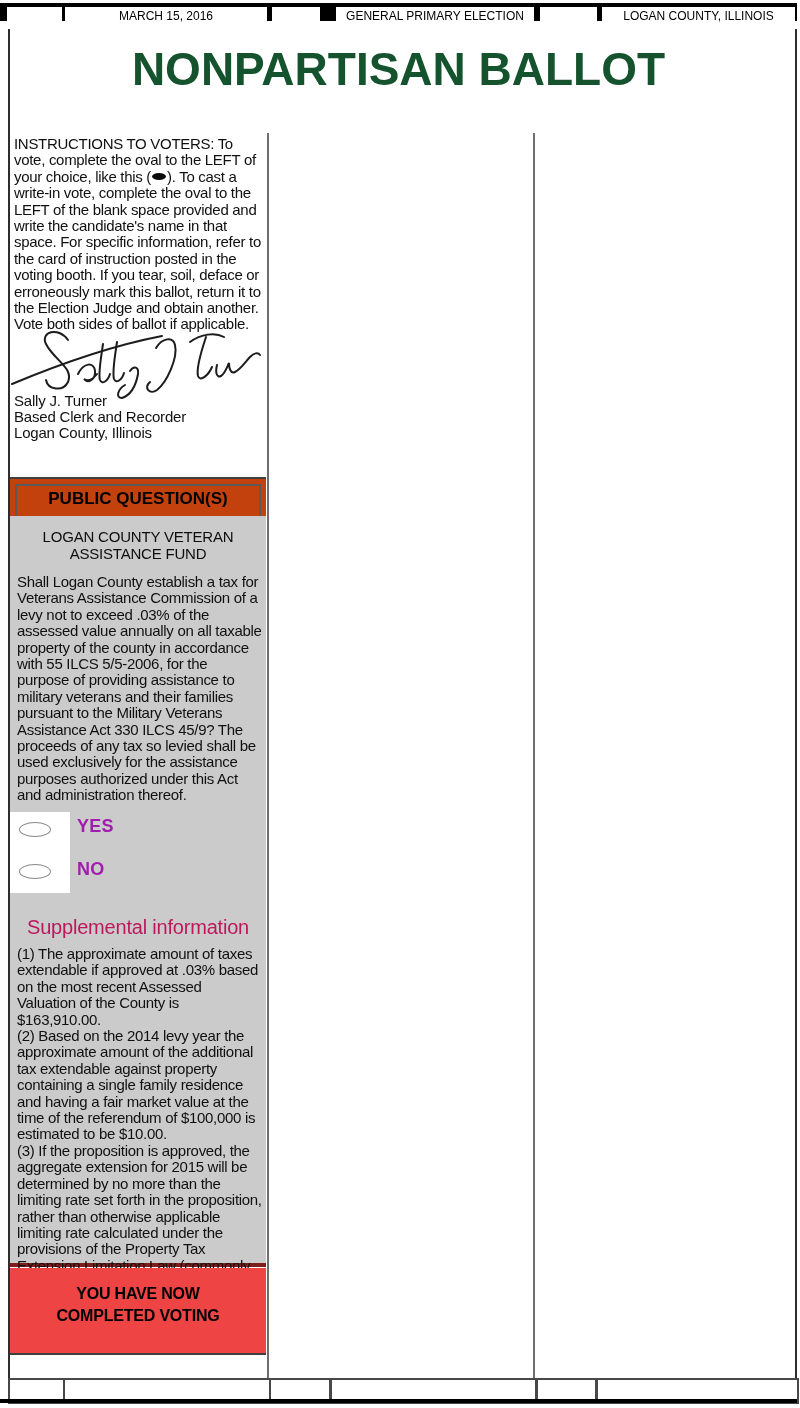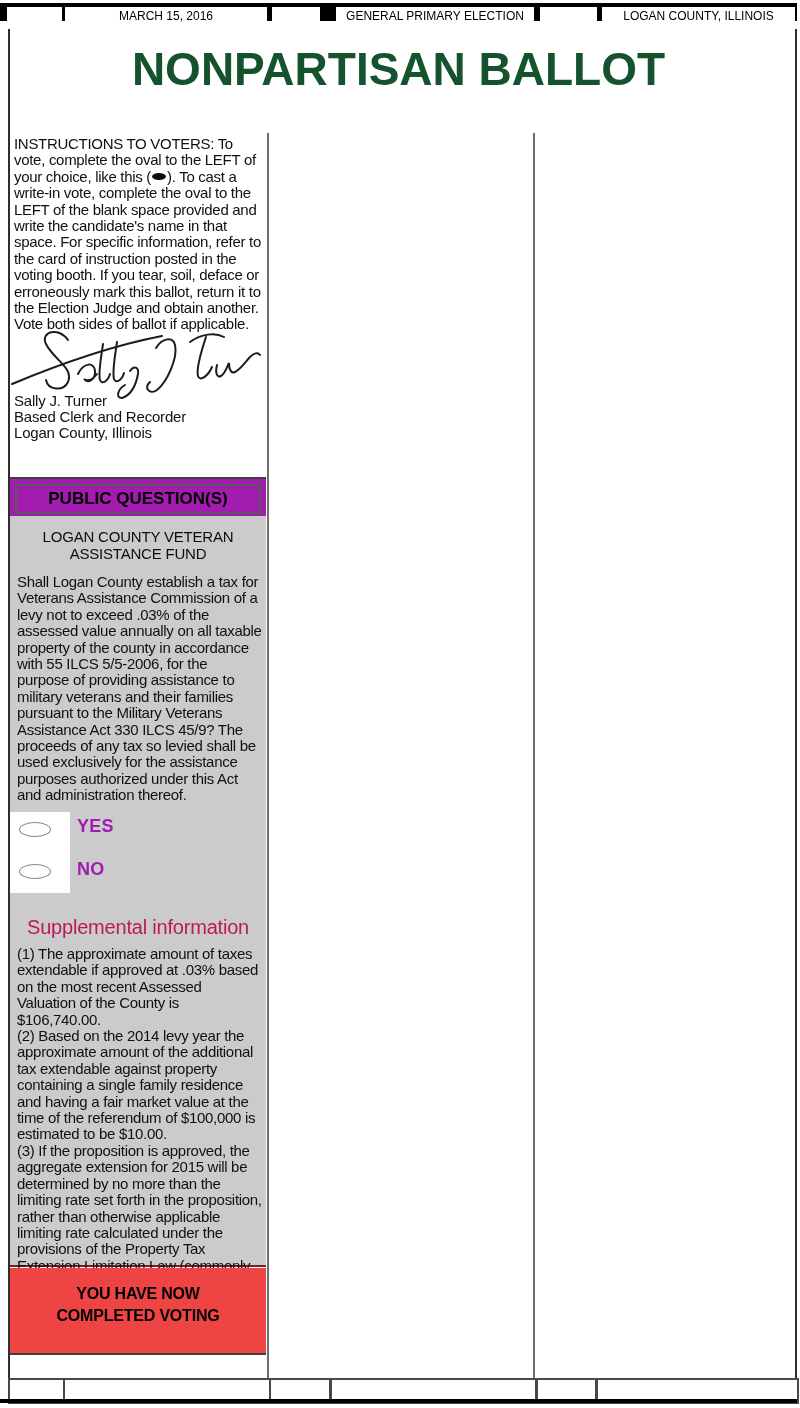--- a/index.html
+++ b/index.html
@@ -33,32 +33,32 @@
   .body-text{font-size:15px;line-height:16.4px;letter-spacing:-0.3px;color:#101010;}
   .instructions{left:14px;top:136px;width:250px;}
   .inline-oval{
     display:inline-block;width:14px;height:7px;background:#0a0a0a;
     border-radius:50%;vertical-align:middle;margin:0 1px 2px 1px;
   }
   .signature-wrap{left:10px;top:324px;width:252px;height:76px;}
   .official{left:14px;top:393px;width:250px;font-size:15px;line-height:16px;letter-spacing:-0.2px;}
 
   .pq-box{
-    left:10px;top:477px;width:256px;height:48px;background:#a21caf;
-    border-top:2px solid #3f3f3f;border-bottom:6px solid #fca5a5;
+    left:10px;top:477px;width:256px;height:48px;background:#c2410c;
+    border-top:2px solid #3f3f3f;border-bottom:1px solid #fca5a5;
   }
   .pq-inner{
     position:absolute;left:5px;right:5px;top:5px;bottom:5px;
     border:2px solid #5a5a5a;text-align:center;
     font-size:17px;font-weight:bold;line-height:25px;color:#000;
   }
 
   .gray-box{
     left:10px;top:516px;width:256px;height:751px;background:#cbcbcb;
-    border-bottom:2px solid #7f1d1d;
+    border-bottom:4px solid #7f1d1d;
   }
   .q-title{
     position:absolute;left:0;top:12px;width:100%;text-align:center;
     font-size:15px;line-height:17px;letter-spacing:-0.2px;white-space:pre-line;color:#0e0e0e;
   }
   .q-body{position:absolute;left:7px;top:58px;width:245px;}
   .oval-box{position:absolute;left:0;top:296px;width:60px;height:81px;background:#fff;}
   .oval{
     position:absolute;left:9px;width:30px;height:13px;background:#fefefe;
     border:1px solid #8a8a8a;border-radius:50%;
@@ -143,21 +143,21 @@
 
     <div class="oval-box">
       <div class="oval" style="top:10px;"></div>
       <div class="oval" style="top:52px;"></div>
     </div>
     <div class="opt-label" style="top:300px;">YES</div>
     <div class="opt-label" style="top:343px;">NO</div>
 
     <div class="supp-head">Supplemental information</div>
     <div class="supp-items body-text">
-      <p>(1) The approximate amount of taxes extendable if approved at .03% based on the most recent Assessed Valuation of the County is $106,740.00.</p>
+      <p>(1) The approximate amount of taxes extendable if approved at .03% based on the most recent Assessed Valuation of the County is $163,910.00.</p>
       <p>(2) Based on the 2014 levy year the approximate amount of the additional tax extendable against property containing a single family residence and having a fair market value at the time of the referendum of $100,000 is estimated to be $10.00.</p>
       <p>(3) If the proposition is approved, the aggregate extension for 2015 will be determined by no more than the limiting rate set forth in the proposition, rather than otherwise applicable limiting rate calculated under the provisions of the Property Tax Extension Limitation Law (commonly known as the Tax Cap Law).</p>
     </div>
   </div>
 
   <div class="abs done-box">YOU HAVE NOW
 COMPLETED VOTING</div>
 
   <div class="fcell" style="left:8px;width:55px;"></div>
   <div class="fcell" style="left:63px;width:205px;"></div>

